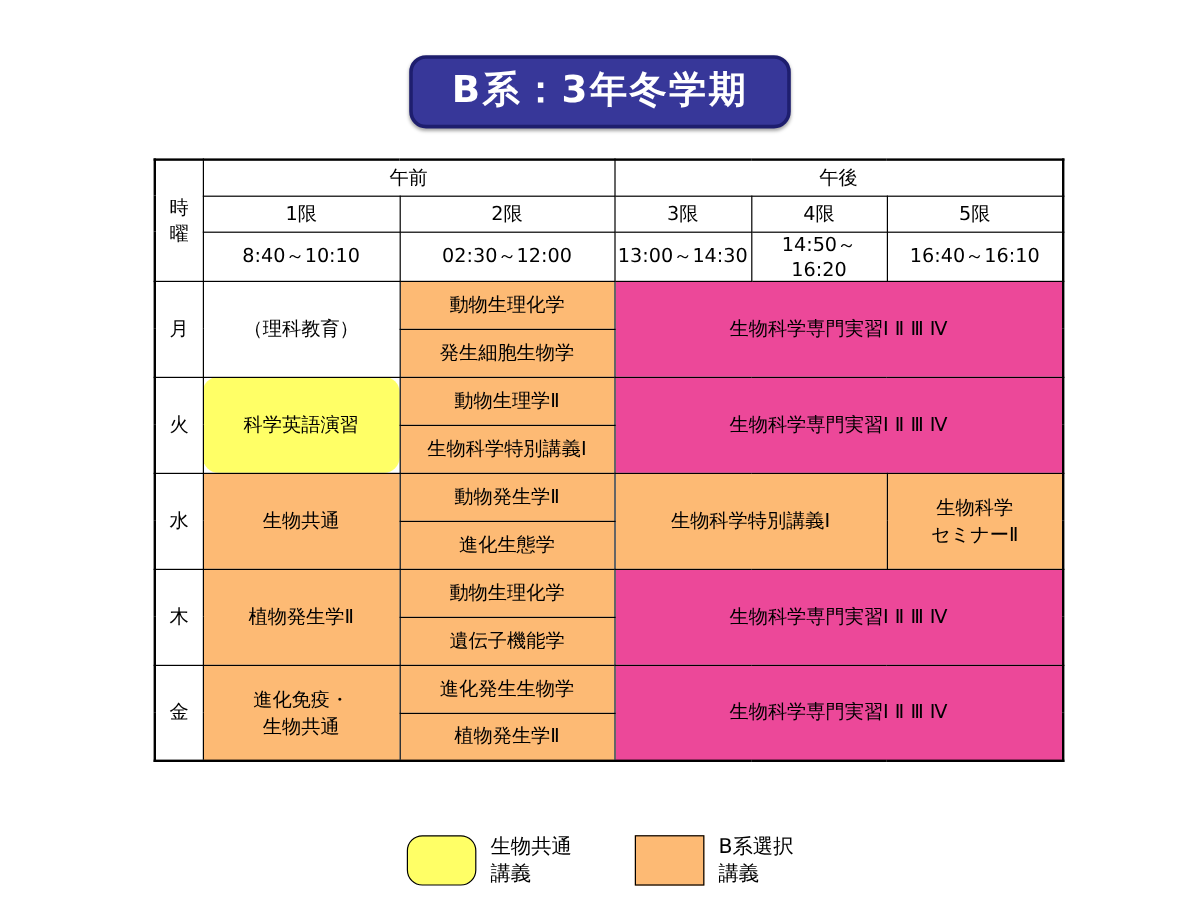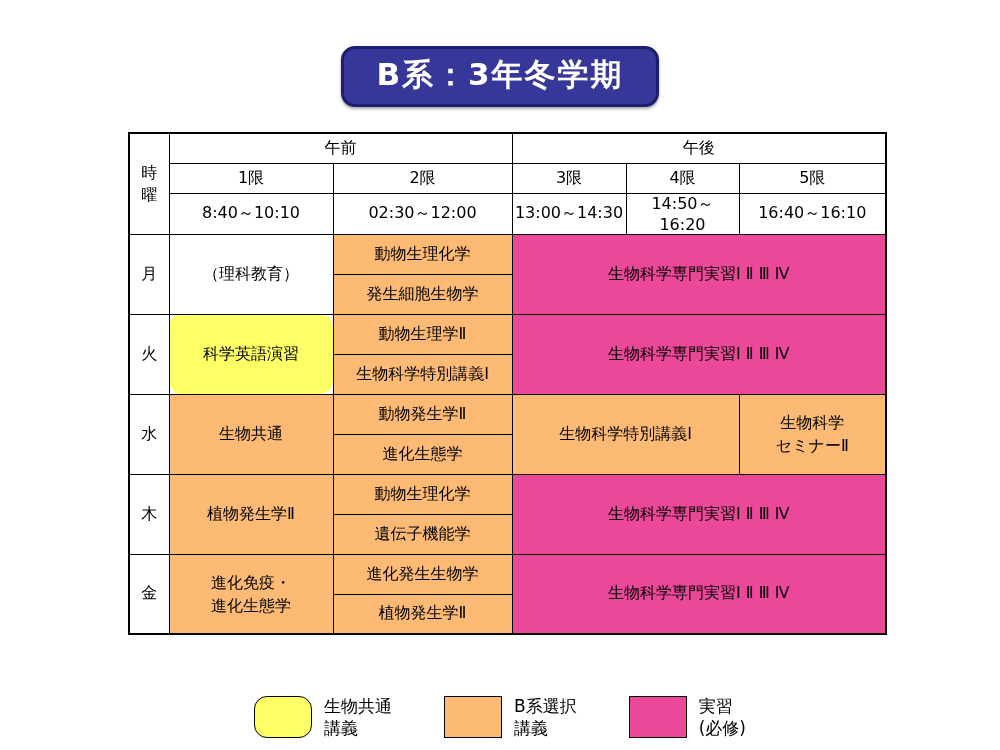--- a/index.html
+++ b/index.html
@@ -150,21 +150,21 @@
           <td class="c-cyan">動物生理化学</td>
           <td rowspan="2" colspan="3" class="c-peach">生物科学専門実習Ⅰ Ⅱ Ⅲ Ⅳ</td>
         </tr>
         <tr class="h40">
           <td class="c-cyan">遺伝子機能学</td>
         </tr>
 
         <tr class="h40">
           <td rowspan="2" class="day c-white">金</td>
           <td rowspan="2" class="c-cyan pre">進化免疫・
-進化生態学</td>
+生物共通</td>
           <td class="c-cyan">進化発生生物学</td>
           <td rowspan="2" colspan="3" class="c-peach">生物科学専門実習Ⅰ Ⅱ Ⅲ Ⅳ</td>
         </tr>
         <tr class="h40">
           <td class="c-cyan">植物発生学Ⅱ</td>
         </tr>
       </tbody>
     </table>
   </div>
 
@@ -172,20 +172,15 @@
     <div class="legend-item">
       <div class="legend-swatch c-yellow"></div>
       <div class="legend-label">生物共通
 講義</div>
     </div>
     <div class="legend-item">
       <div class="legend-swatch c-cyan"></div>
       <div class="legend-label">B系選択
 講義</div>
     </div>
-    <div class="legend-item">
-      <div class="legend-swatch c-peach"></div>
-      <div class="legend-label">実習
-(必修)</div>
-    </div>
   </div>
 
 </div>
 
 </body></html>

